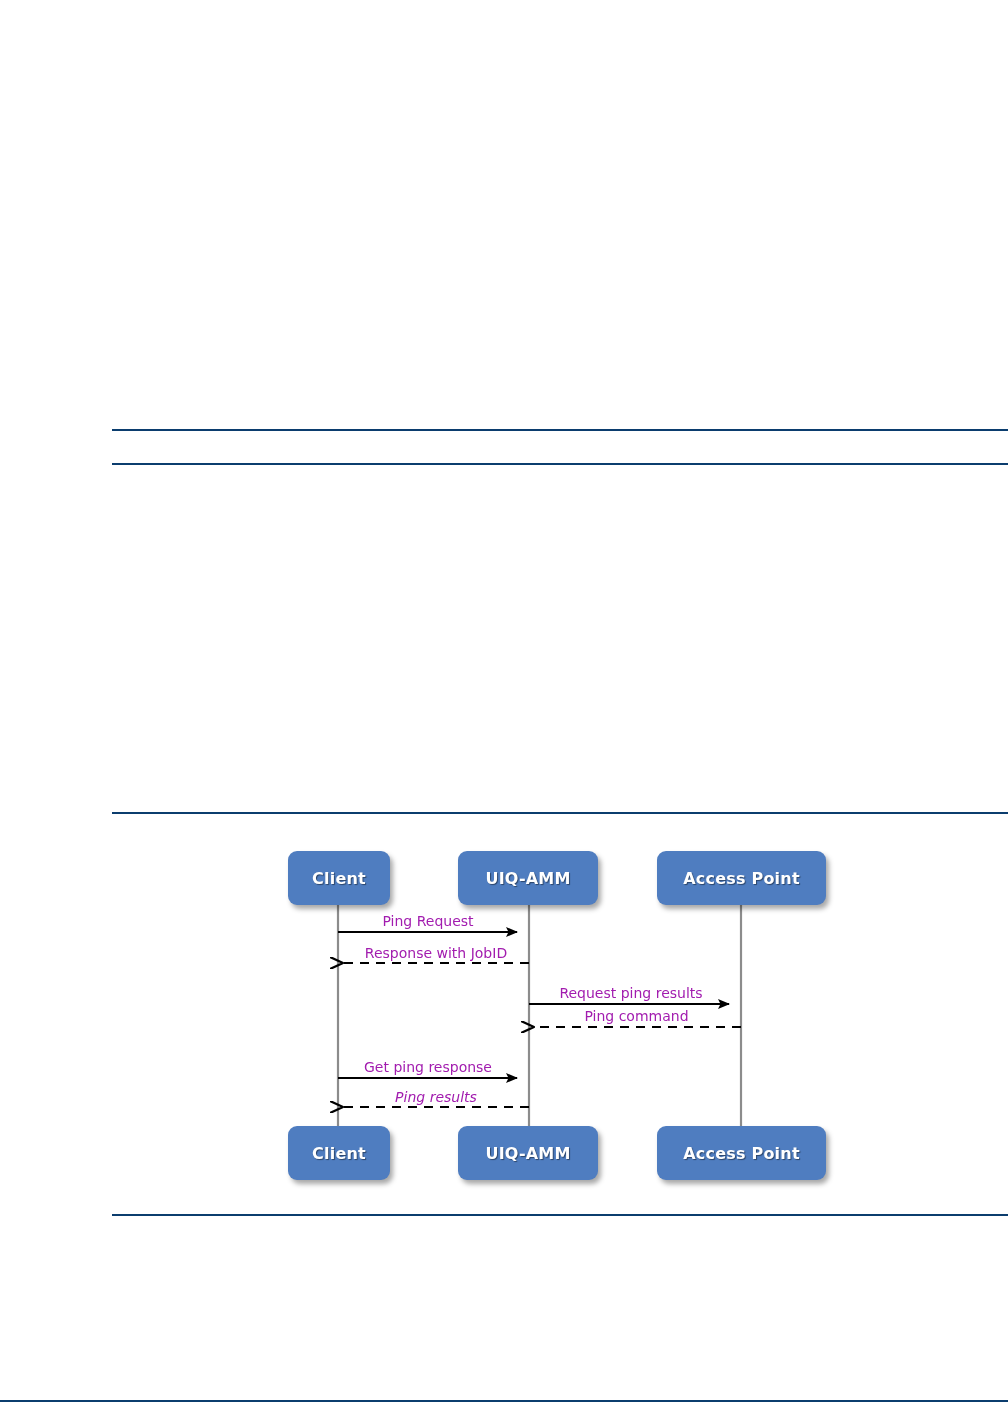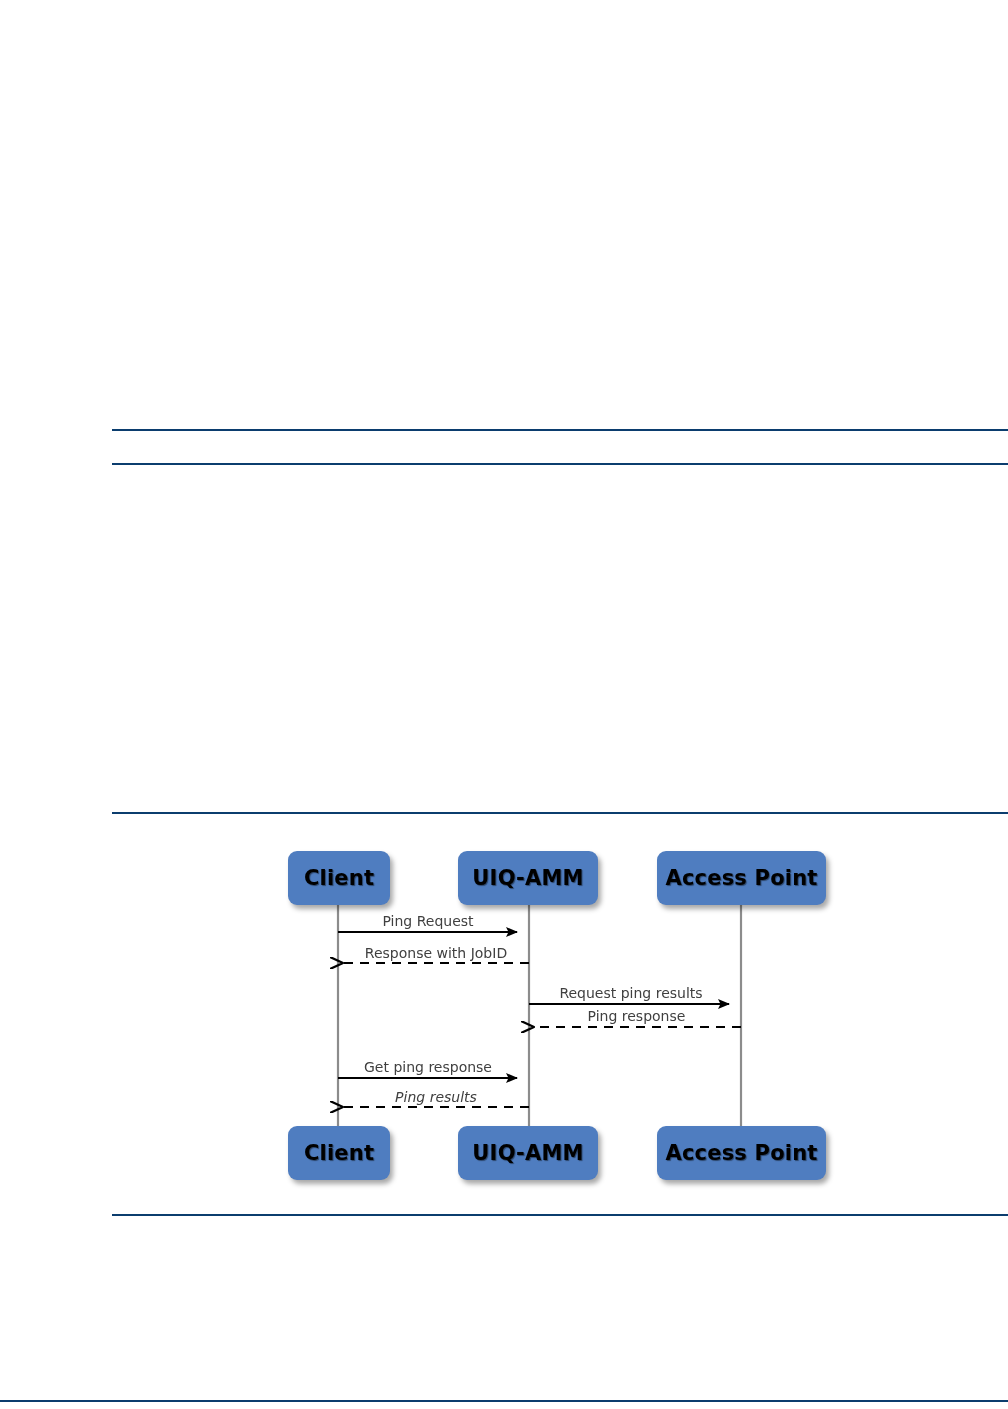--- a/index.html
+++ b/index.html
@@ -53,35 +53,35 @@
     position: absolute;
     box-sizing: border-box;
     background: #4f7dc0;
     border-radius: 9px;
     display: flex;
     align-items: center;
     justify-content: center;
     box-shadow: 3px 4px 5px rgba(0,0,0,0.34);
   }
   .lifebox span {
-    color: #000000;
+    color: #ffffff;
     font-family: "DejaVu Sans", sans-serif;
-    font-size: 21px;
+    font-size: 16px;
     font-weight: 600;
     letter-spacing: 0.2px;
     text-shadow: 1px 1px 1px rgba(0,0,0,0.45);
     white-space: nowrap;
   }
 
   
   .msg-label {
     position: absolute;
     font-family: "DejaVu Sans", sans-serif;
     font-size: 14px;
-    color: #404040;
+    color: #a21caf;
     white-space: nowrap;
     text-align: center;
   }
 </style>
 </head>
 <body>
 
 <div class="rule rule-inset" id="rule-top-1"></div>
 <div class="rule rule-inset" id="rule-top-2"></div>
 <div class="rule rule-inset" id="rule-fig-top"></div>
@@ -142,19 +142,19 @@
   <div class="lifebox" style="left:545px; top:311px; width:169px; height:54px;">
     <span>Access Point</span>
   </div>
 
   <div class="msg-label" style="left:226px; top:98px; width:180px;">Ping Request</div>
 
   <div class="msg-label" style="left:229px; top:130px; width:190px;">Response with JobID</div>
 
   <div class="msg-label" style="left:419px; top:170px; width:200px;">Request ping results</div>
 
-  <div class="msg-label" style="left:422px; top:193px; width:205px;">Ping response</div>
+  <div class="msg-label" style="left:422px; top:193px; width:205px;">Ping command</div>
 
   <div class="msg-label" style="left:226px; top:244px; width:180px;">Get ping response</div>
 
   <div class="msg-label" style="left:229px; top:274px; width:190px;font-style:italic;">Ping results</div>
 
 </div>
 
 </body></html>

